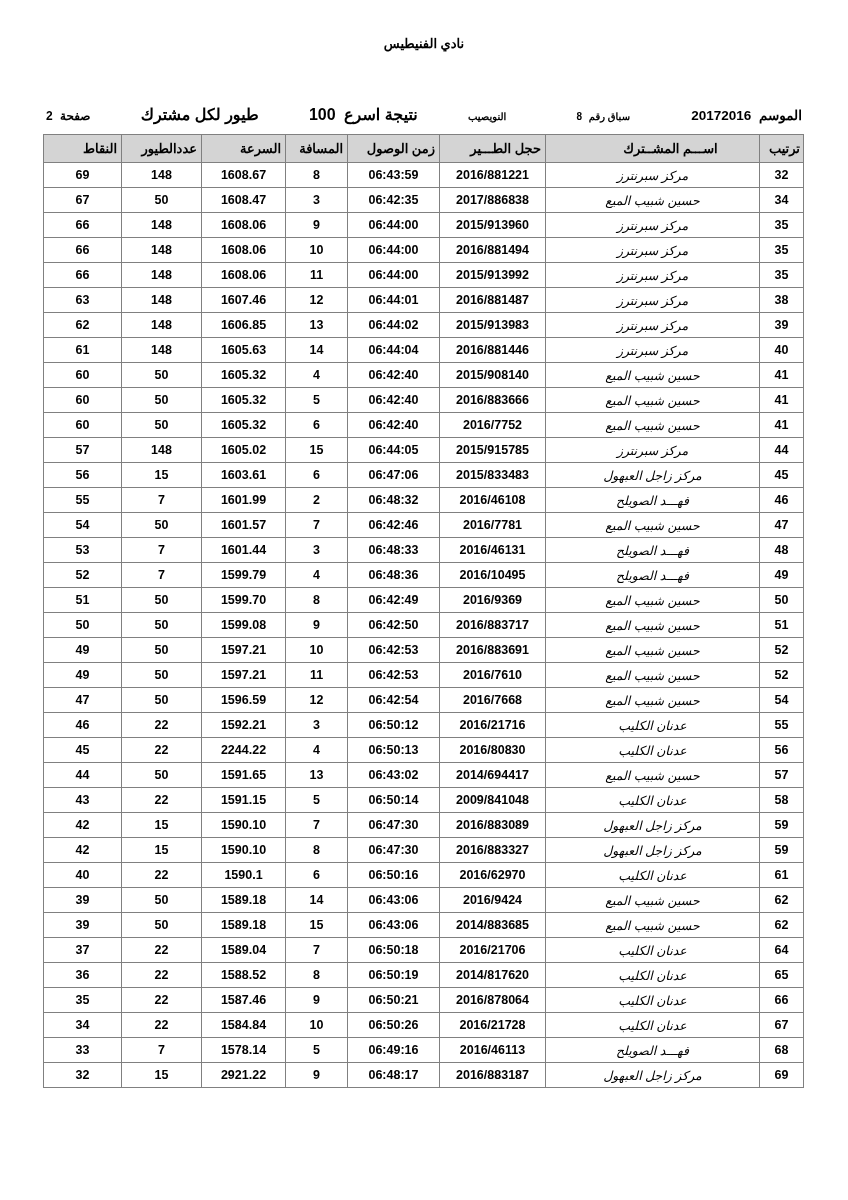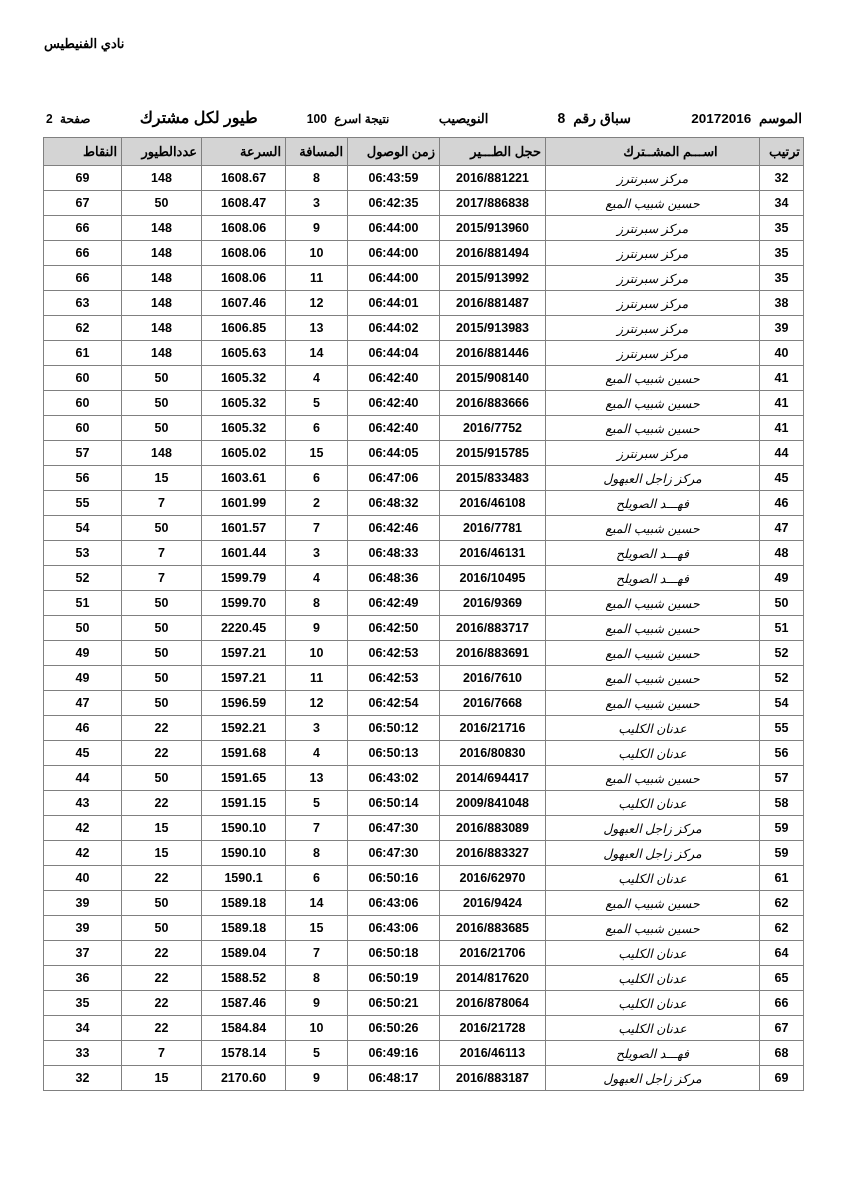--- a/index.html
+++ b/index.html
@@ -14,44 +14,44 @@
     color: #000000;
     position: relative;
   }
   .page {
     width: 848px;
     height: 1200px;
     box-sizing: border-box;
     padding: 36px 44px 0 44px;
   }
   .club-title {
-    text-align: left;
+    text-align: center;
     font-size: 13px;
     font-weight: bold;
     margin: 0 0 16px 0;
     letter-spacing: 0;
   }
   .meta-row {
     display: flex;
     flex-direction: row;
     align-items: baseline;
     justify-content: space-between;
     font-size: 13px;
     font-weight: bold;
     margin: 0 0 10px 0;
     padding: 0 2px;
   }
   .meta-cell {
     white-space: nowrap;
   }
   .meta-cell .lbl { margin-left: 4px; text-align: right; }
   .meta-season { font-size: 13.5px; margin-left: 11px; }
-  .meta-race   { font-size: 14px; margin-left: 20px; }
-  .meta-loft   { font-size: 13px; margin-top: 44px; }
-  .meta-speed  { font-size: 12px; }
+  .meta-race   { font-size: 10px; margin-left: 20px; }
+  .meta-loft   { font-size: 10px; margin-top: 44px; }
+  .meta-speed  { font-size: 16px; }
   .meta-birds  { font-size: 16px; }
   .meta-page   { font-size: 12px; }
 
   table.results {
     border-collapse: collapse;
     width: 100%;
     table-layout: fixed;
   }
   table.results th,
   table.results td {
@@ -323,21 +323,21 @@
           <td class="speed">1599.70</td>
           <td class="birds">50</td>
           <td class="points">51</td>
         </tr>
         <tr>
           <td class="rank">51</td>
           <td class="name">حسين شبيب الميع</td>
           <td class="ring">2016/883717</td>
           <td class="time">06:42:50</td>
           <td class="dist">9</td>
-          <td class="speed">2220.45</td>
+          <td class="speed">1599.08</td>
           <td class="birds">50</td>
           <td class="points">50</td>
         </tr>
         <tr>
           <td class="rank">52</td>
           <td class="name">حسين شبيب الميع</td>
           <td class="ring">2016/883691</td>
           <td class="time">06:42:53</td>
           <td class="dist">10</td>
           <td class="speed">1597.21</td>
@@ -373,21 +373,21 @@
           <td class="speed">1592.21</td>
           <td class="birds">22</td>
           <td class="points">46</td>
         </tr>
         <tr>
           <td class="rank">56</td>
           <td class="name">عدنان الكليب</td>
           <td class="ring">2016/80830</td>
           <td class="time">06:50:13</td>
           <td class="dist">4</td>
-          <td class="speed">1591.68</td>
+          <td class="speed">2244.22</td>
           <td class="birds">22</td>
           <td class="points">45</td>
         </tr>
         <tr>
           <td class="rank">57</td>
           <td class="name">حسين شبيب الميع</td>
           <td class="ring">2014/694417</td>
           <td class="time">06:43:02</td>
           <td class="dist">13</td>
           <td class="speed">1591.65</td>
@@ -440,21 +440,21 @@
           <td class="ring">2016/9424</td>
           <td class="time">06:43:06</td>
           <td class="dist">14</td>
           <td class="speed">1589.18</td>
           <td class="birds">50</td>
           <td class="points">39</td>
         </tr>
         <tr>
           <td class="rank">62</td>
           <td class="name">حسين شبيب الميع</td>
-          <td class="ring">2016/883685</td>
+          <td class="ring">2014/883685</td>
           <td class="time">06:43:06</td>
           <td class="dist">15</td>
           <td class="speed">1589.18</td>
           <td class="birds">50</td>
           <td class="points">39</td>
         </tr>
         <tr>
           <td class="rank">64</td>
           <td class="name">عدنان الكليب</td>
           <td class="ring">2016/21706</td>
@@ -503,20 +503,20 @@
           <td class="speed">1578.14</td>
           <td class="birds">7</td>
           <td class="points">33</td>
         </tr>
         <tr>
           <td class="rank">69</td>
           <td class="name">مركز زاجل العبهول</td>
           <td class="ring">2016/883187</td>
           <td class="time">06:48:17</td>
           <td class="dist">9</td>
-          <td class="speed">2170.60</td>
+          <td class="speed">2921.22</td>
           <td class="birds">15</td>
           <td class="points">32</td>
         </tr>
       </tbody>
   </table>
 
 </div>
 
 </body></html>

